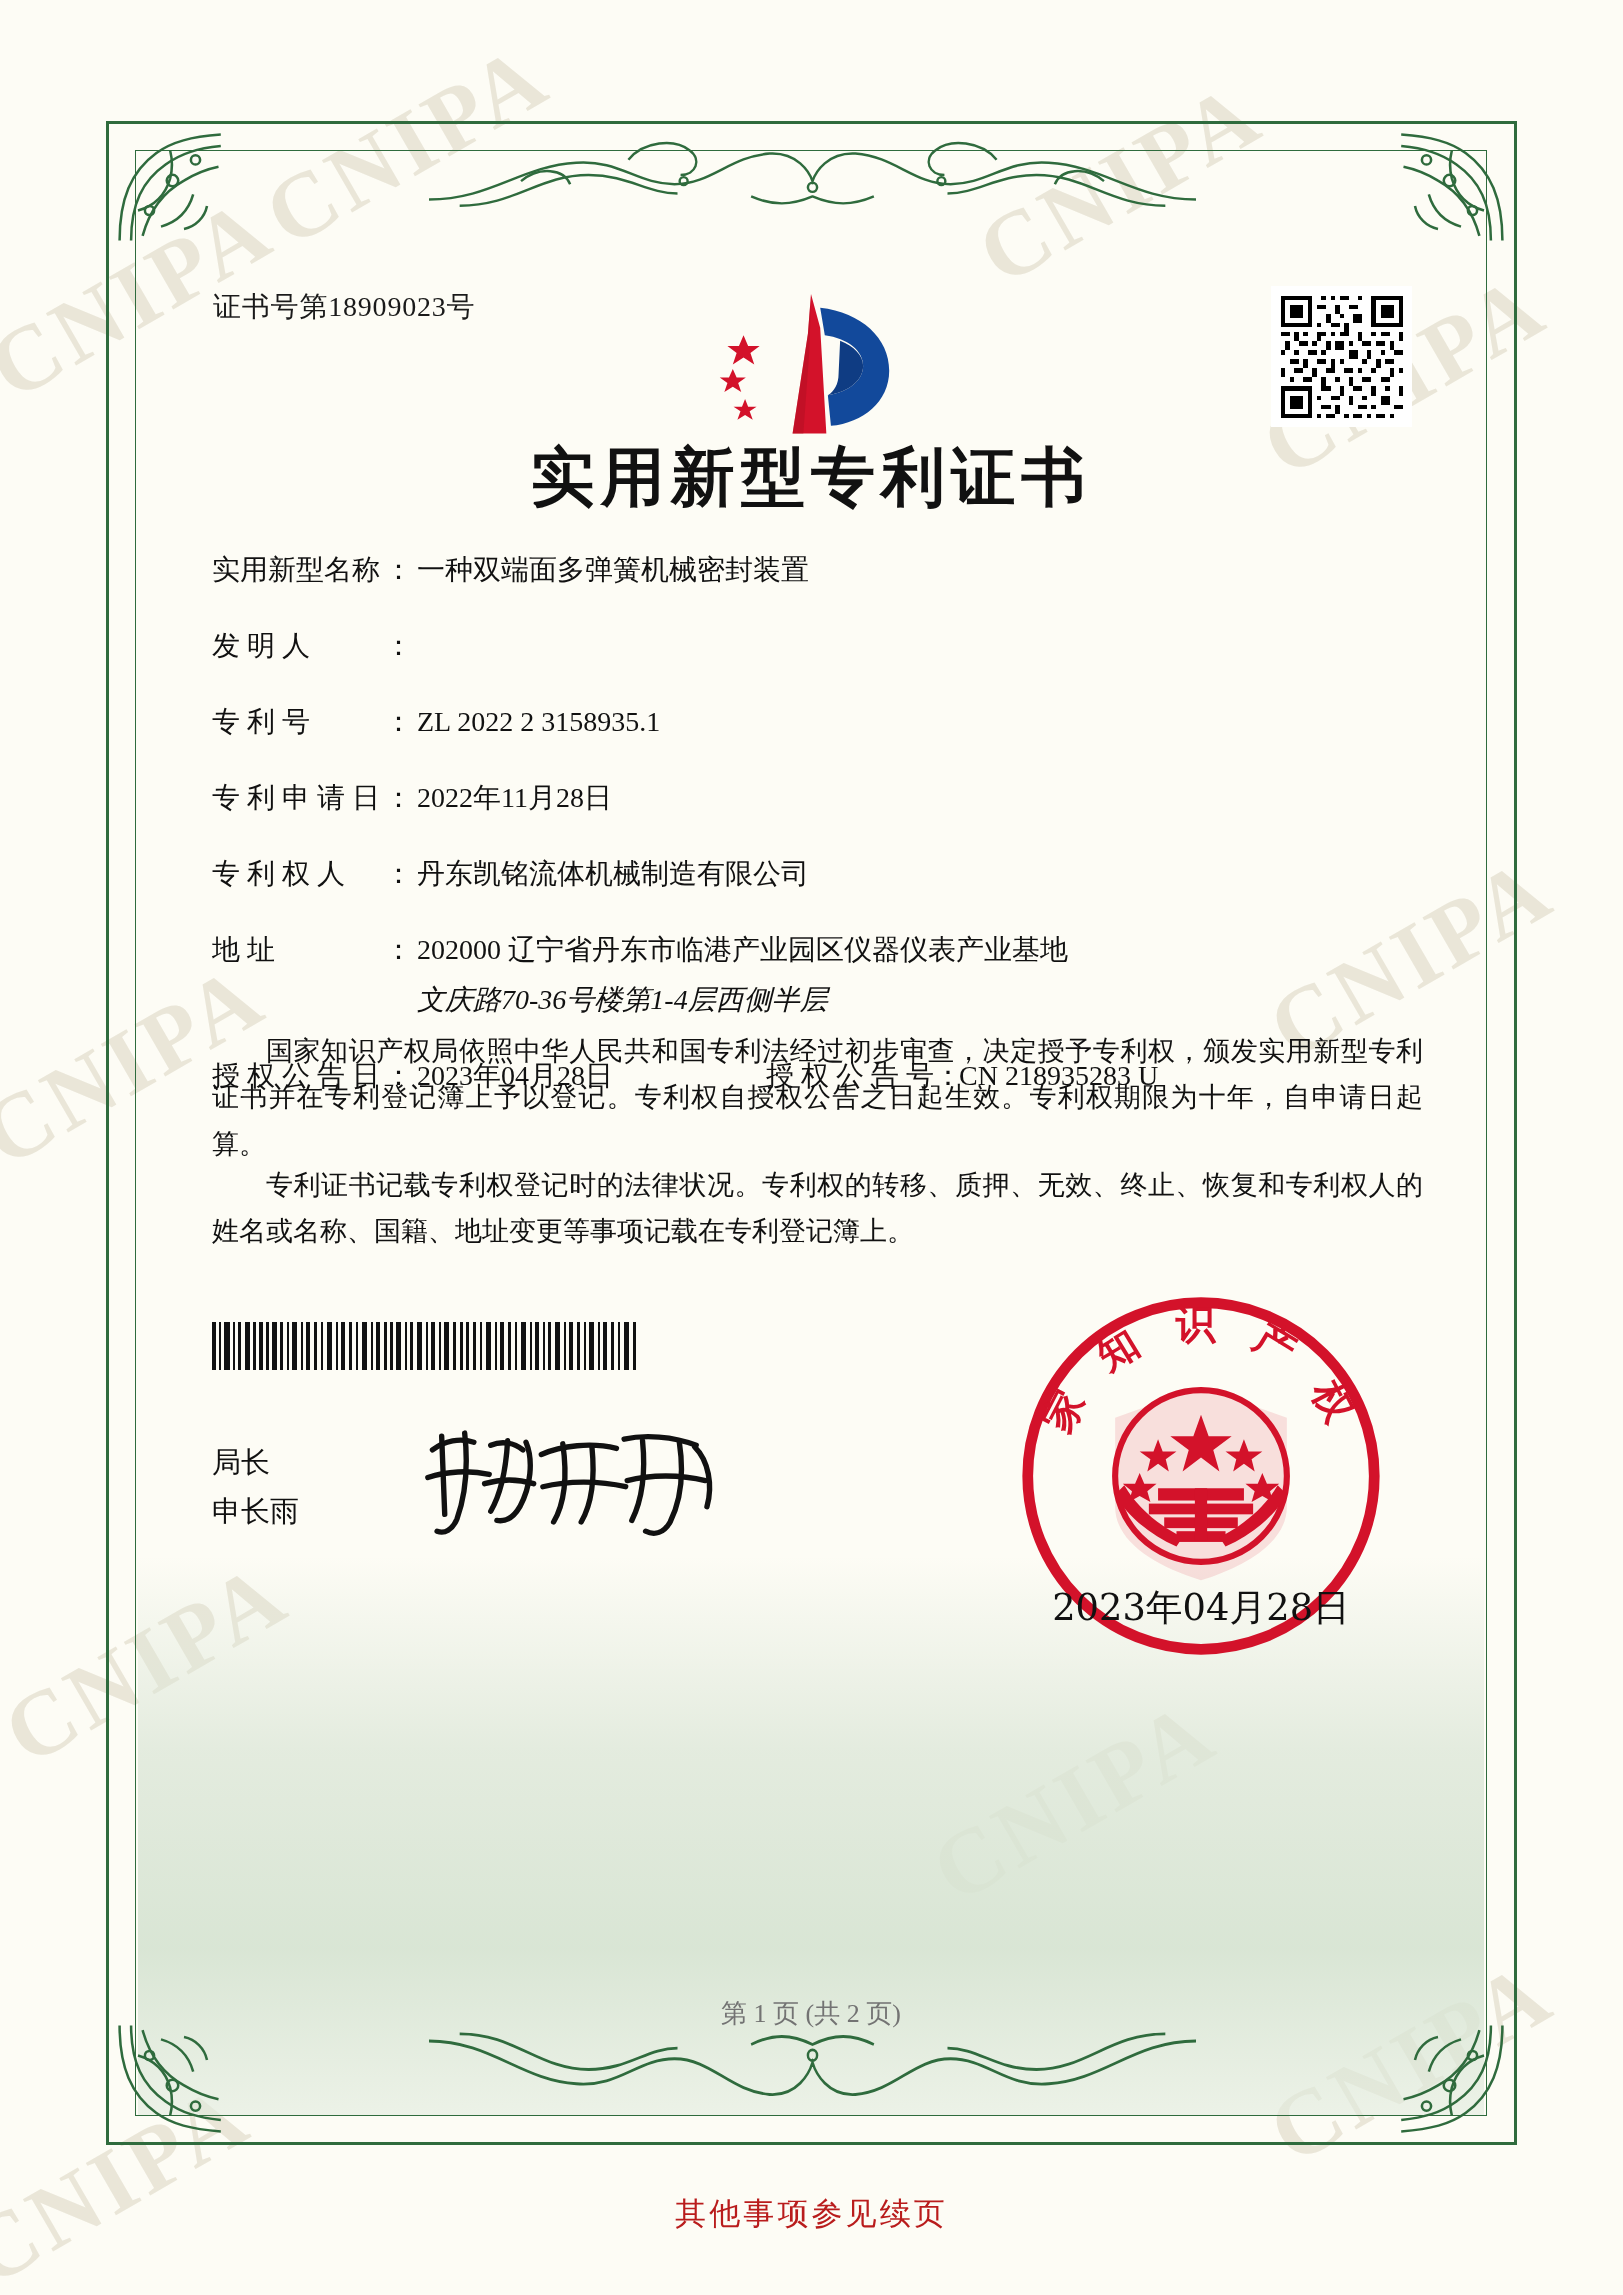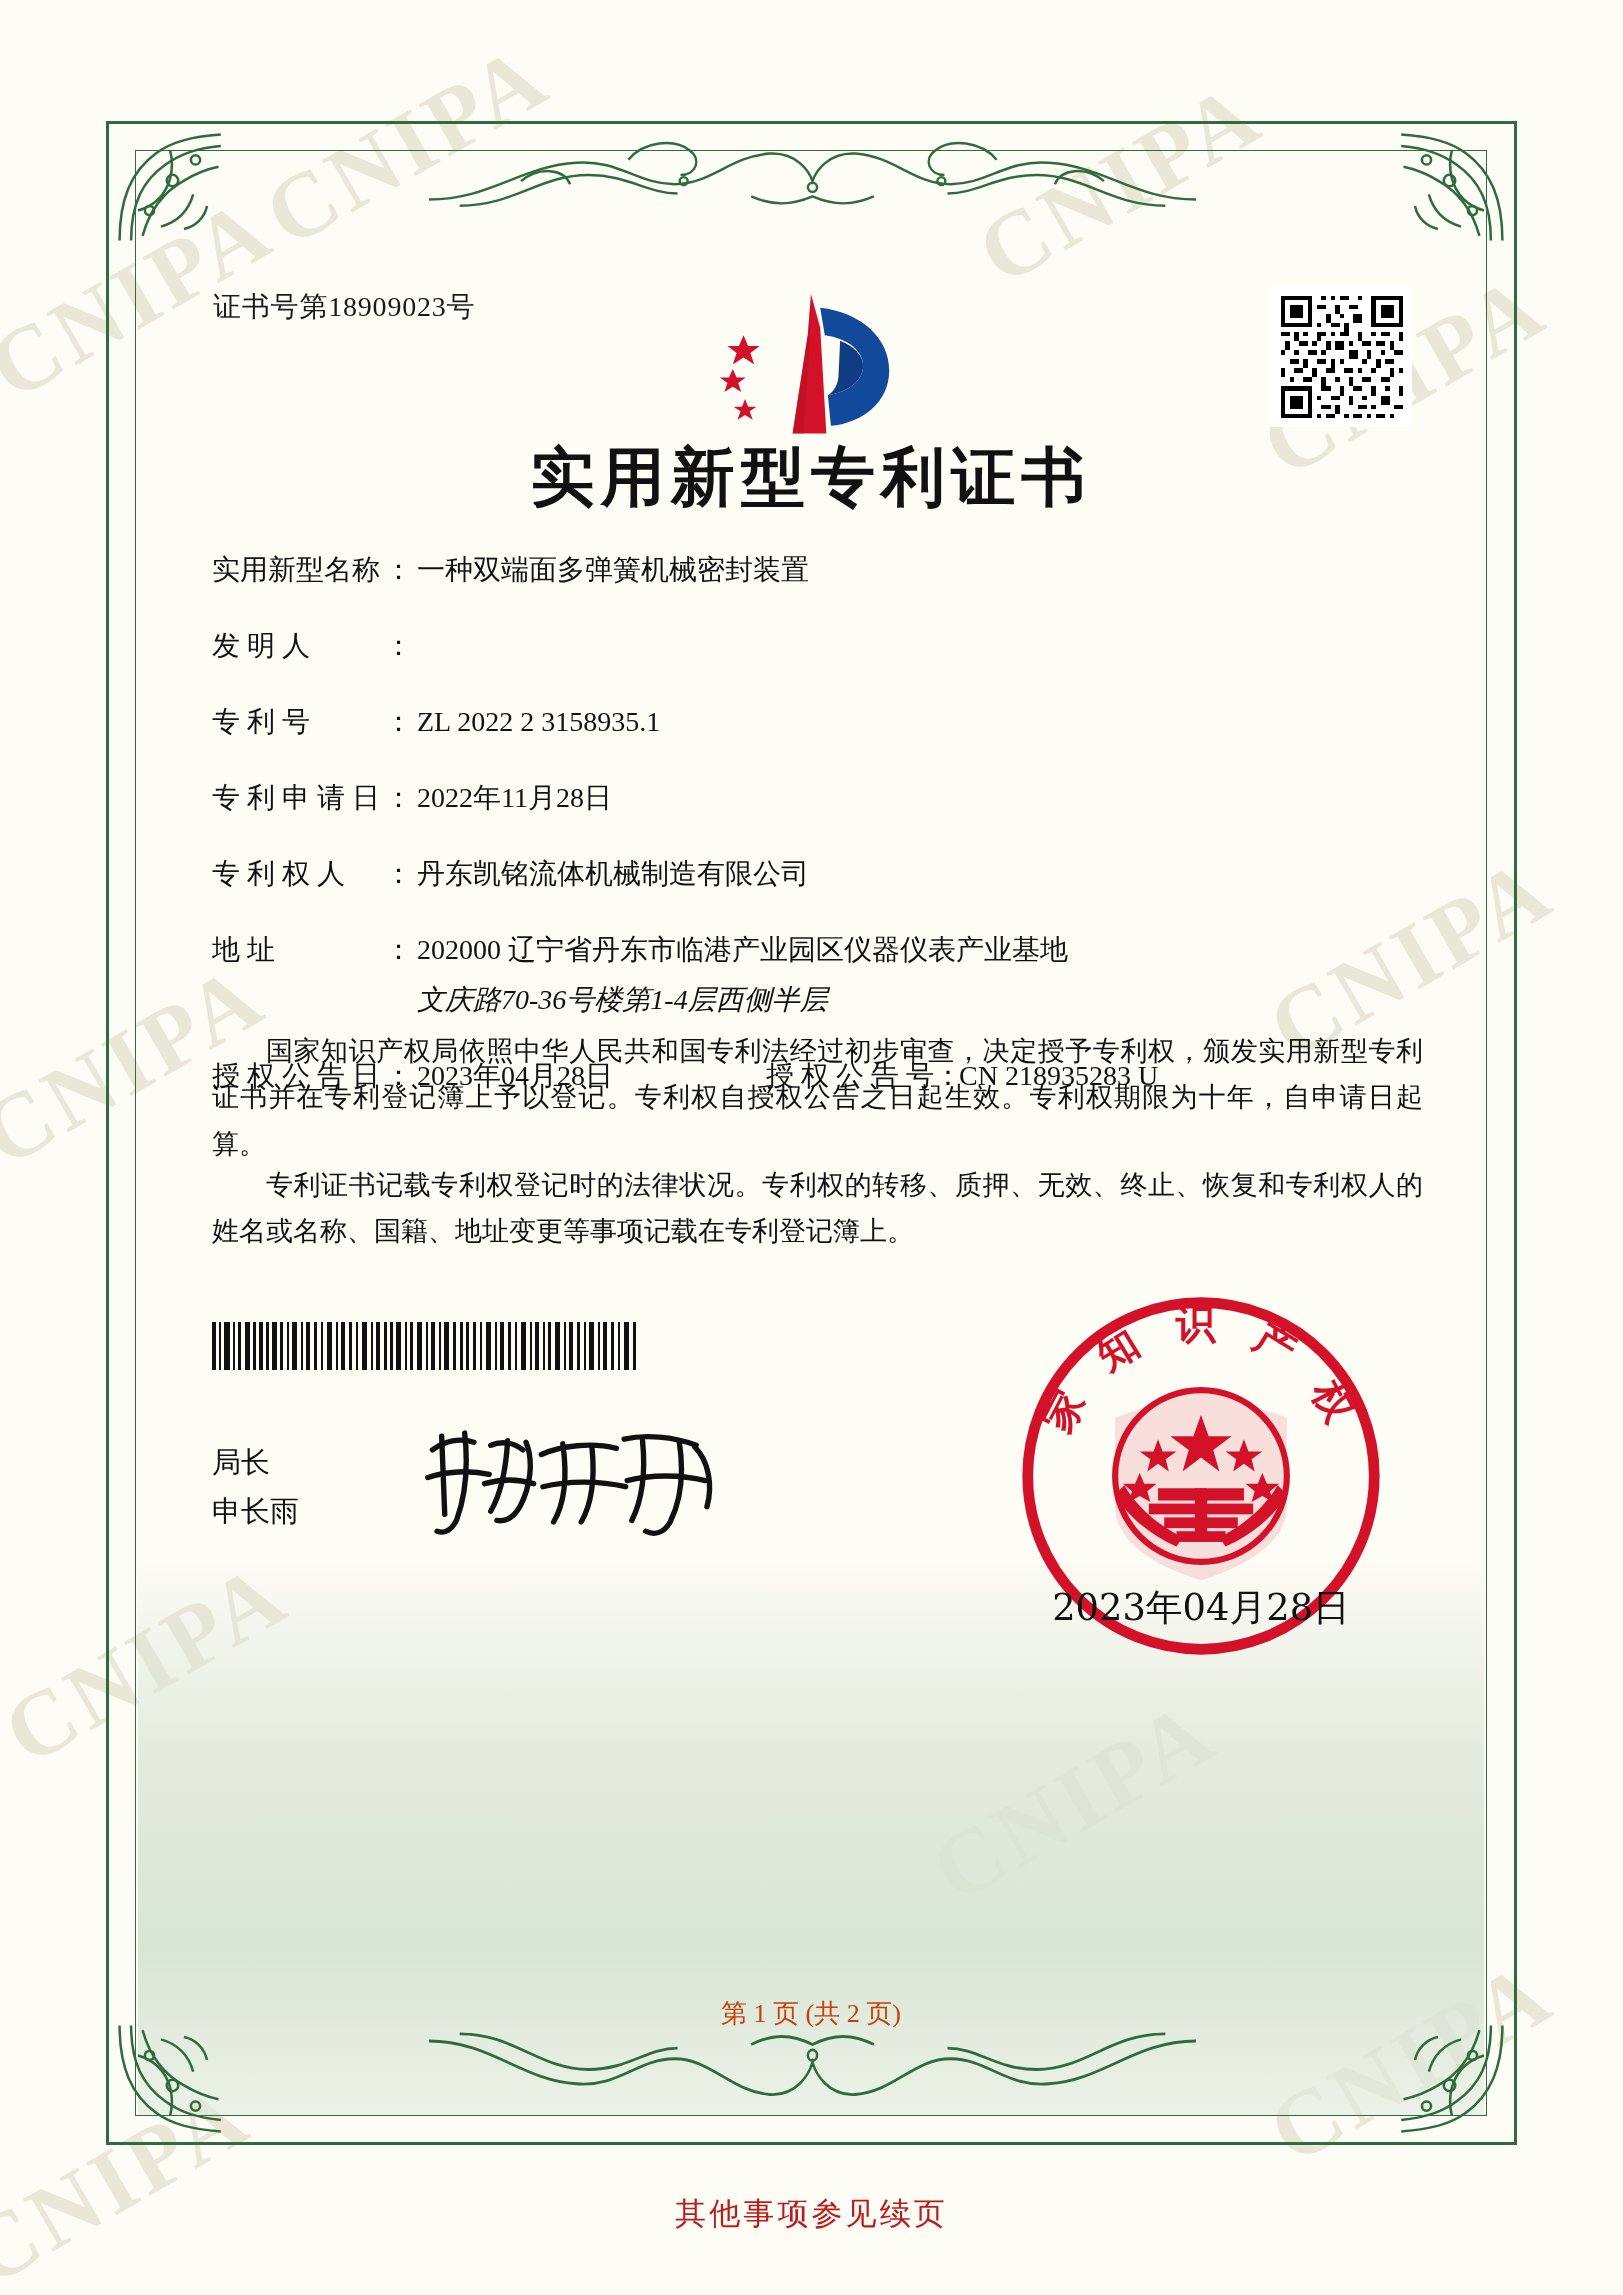--- a/index.html
+++ b/index.html
@@ -200,21 +200,21 @@
     width: 368px; height: 368px;
   }
   .seal svg { width:100%; height:100%; display:block; }
 
   .page-num {
     position: absolute;
     left: 0; right: 0;
     top: 1846px;
     text-align: center;
     font-size: 26px;
-    color: #c2410c;
+    color: #737373;
   }
 
   .footer-note {
     position: absolute;
     left: 0; right: 0;
     top: 2193px;
     text-align: center;
     font-size: 31px;
     letter-spacing: 3.1px;
     color: #b91c1c;

